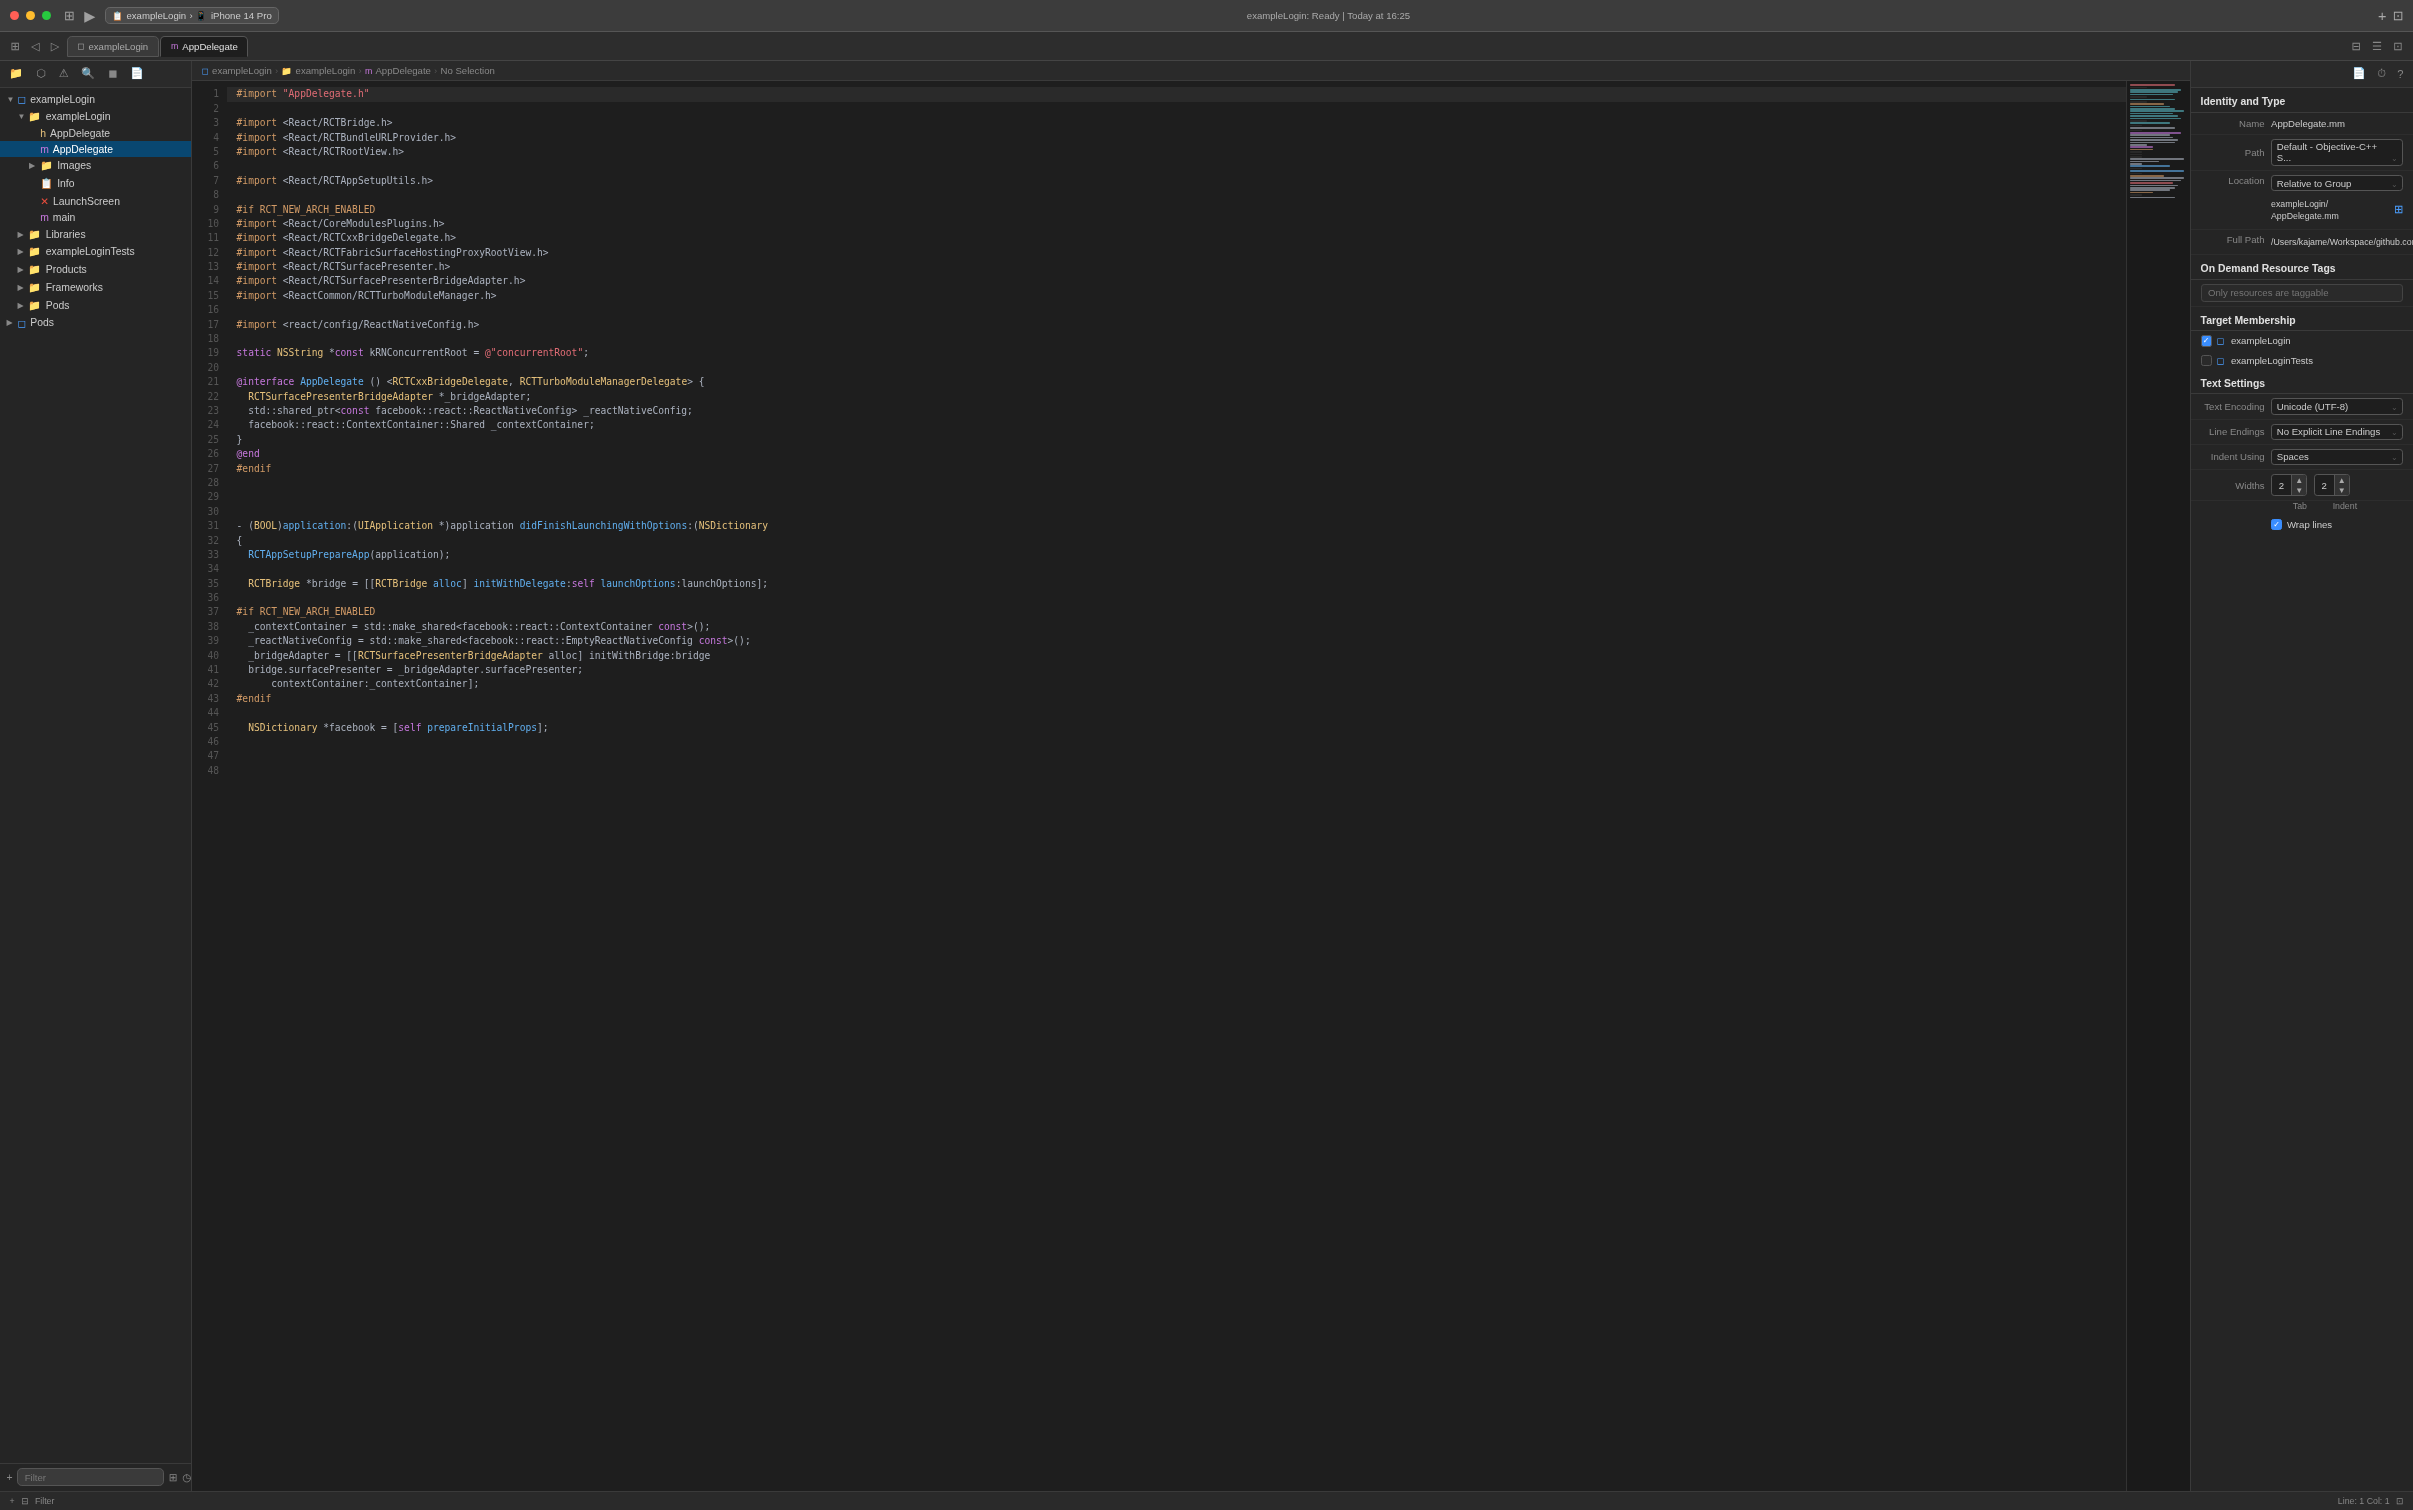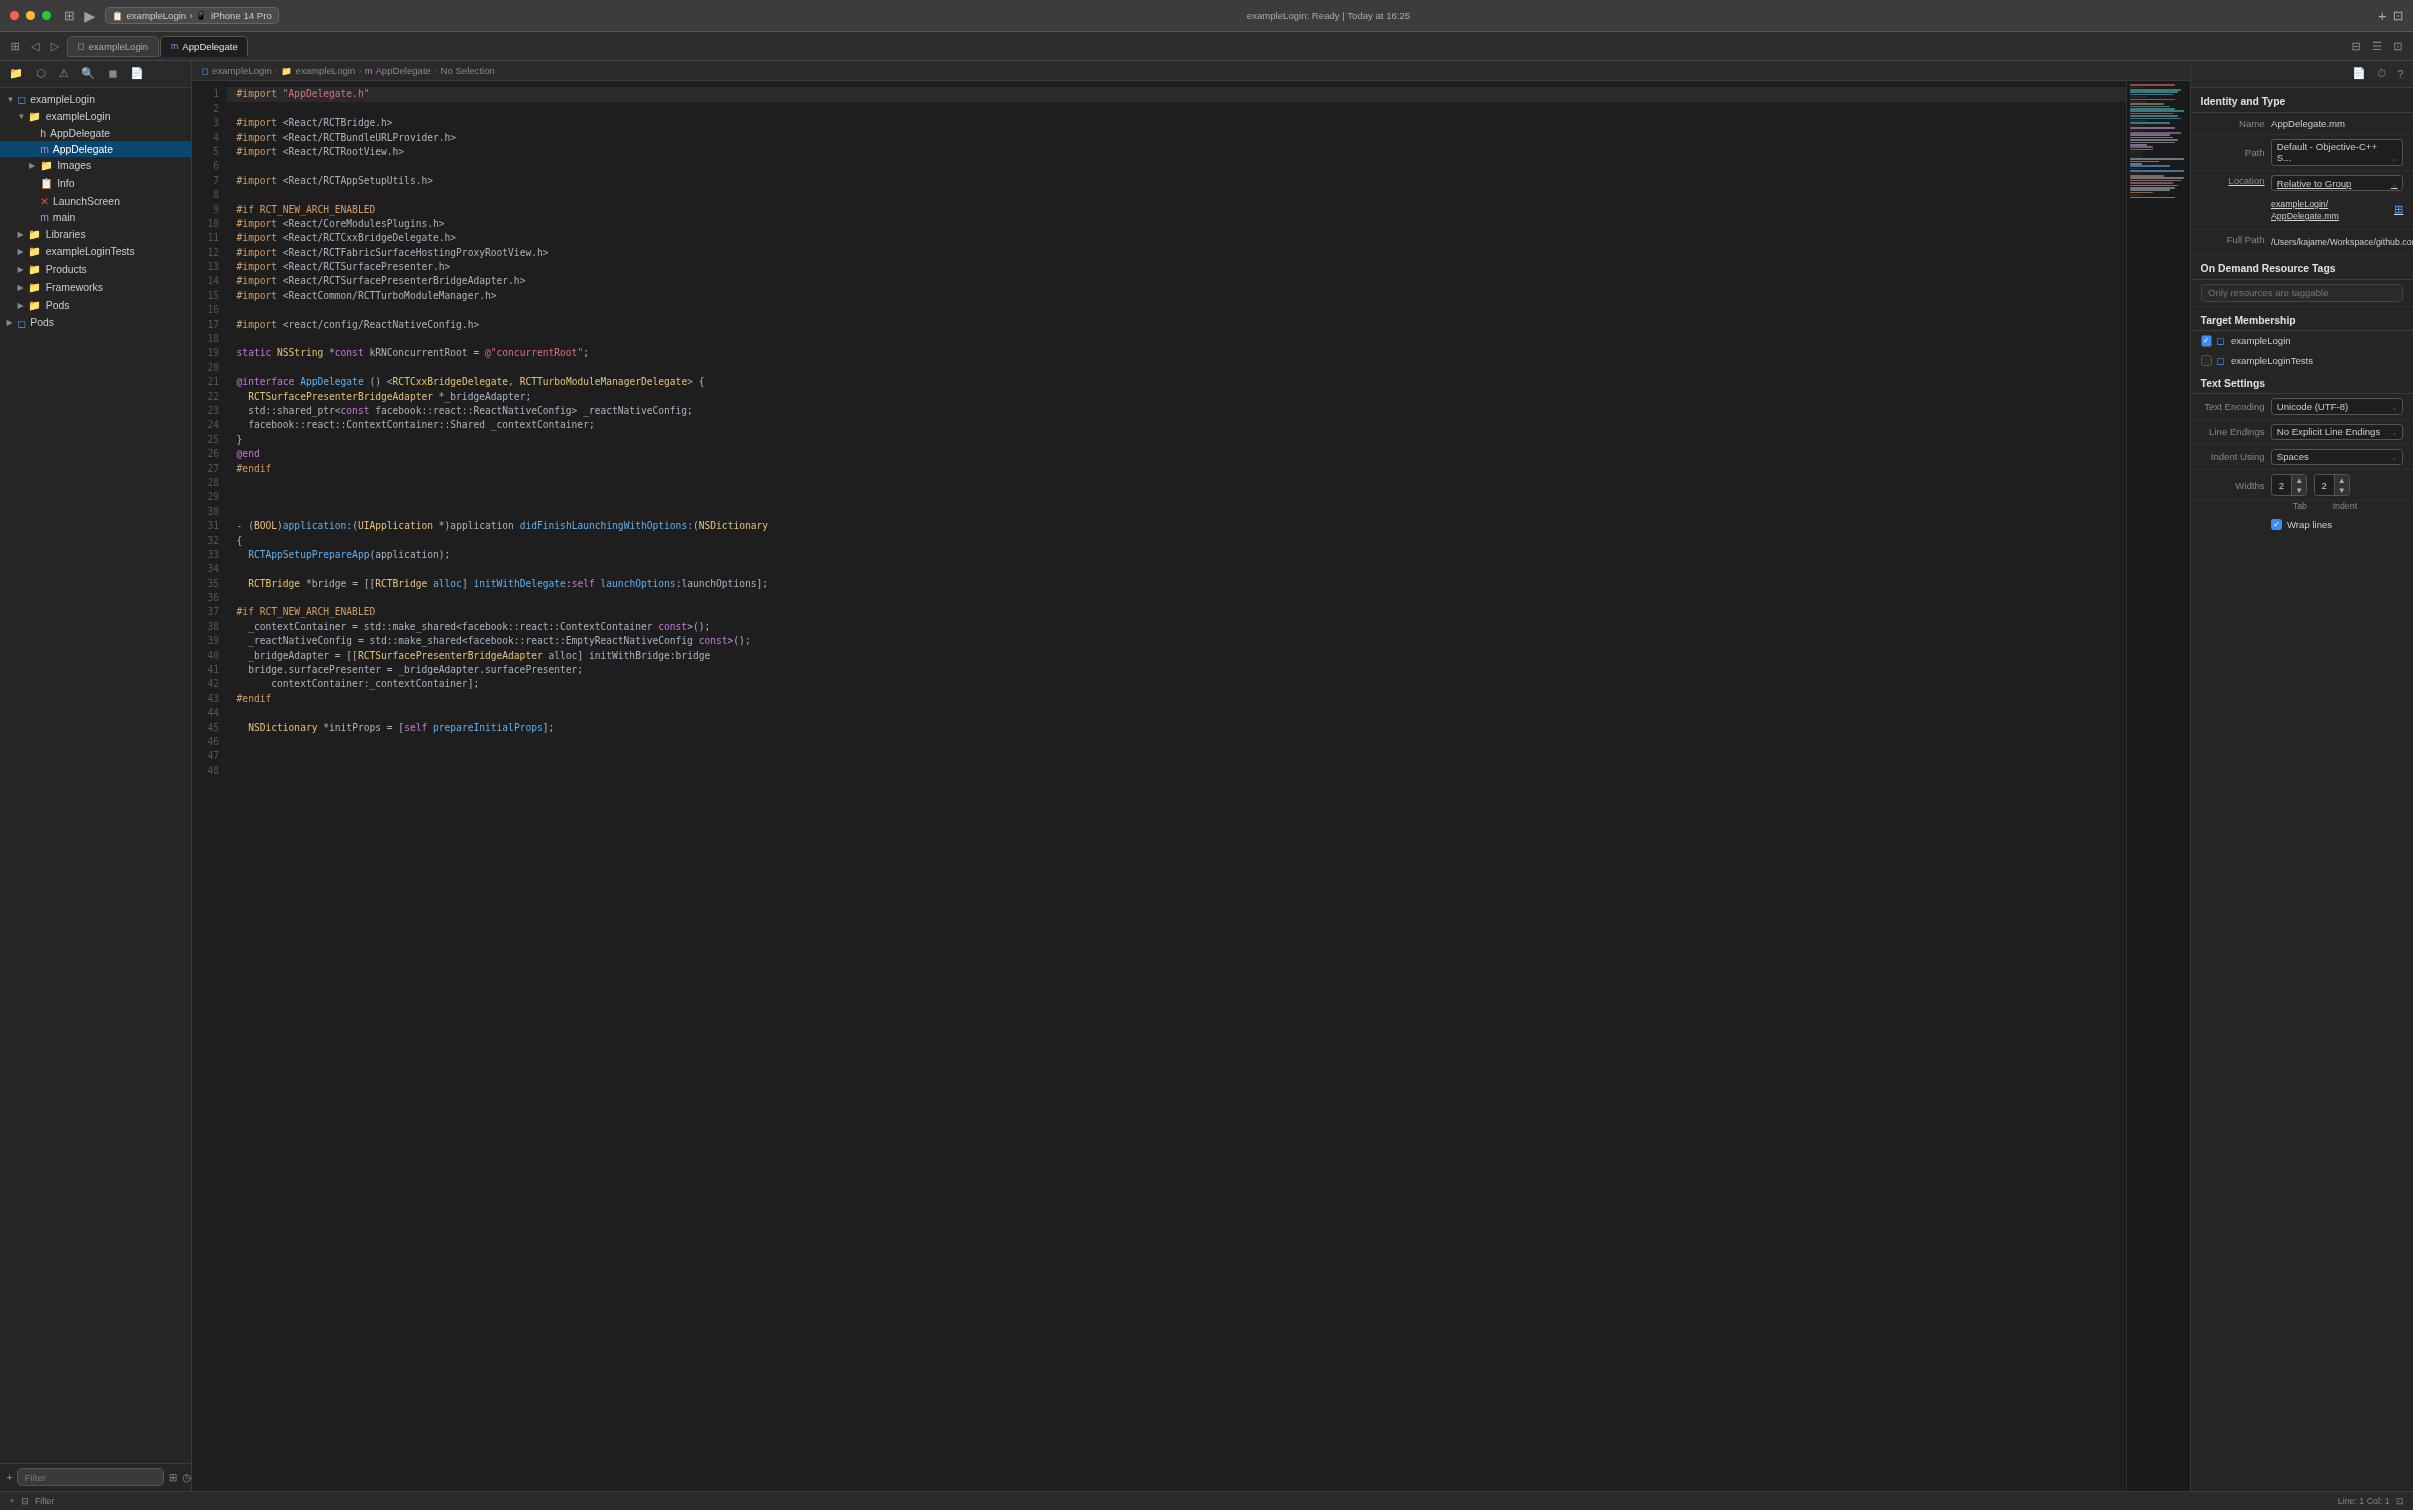--- a/index.html
+++ b/index.html
@@ -728,21 +728,21 @@
         <div class="code-line"><span class="c-plain">  </span><span class="c-type">RCTBridge </span><span class="c-plain">*bridge = [[</span><span class="c-type">RCTBridge </span><span class="c-func">alloc</span><span class="c-plain">] </span><span class="c-func">initWithDelegate</span><span class="c-plain">:</span><span class="c-keyword">self </span><span class="c-func">launchOptions</span><span class="c-plain">:launchOptions];</span></div>
         <div class="code-line"></div>
         <div class="code-line"><span class="c-macro">#if RCT_NEW_ARCH_ENABLED</span></div>
         <div class="code-line"><span class="c-plain">  _contextContainer = std::make_shared&lt;facebook::react::ContextContainer </span><span class="c-keyword">const</span><span class="c-plain">&gt;();</span></div>
         <div class="code-line"><span class="c-plain">  _reactNativeConfig = std::make_shared&lt;facebook::react::EmptyReactNativeConfig </span><span class="c-keyword">const</span><span class="c-plain">&gt;();</span></div>
         <div class="code-line"><span class="c-plain">  _bridgeAdapter = [[</span><span class="c-type">RCTSurfacePresenterBridgeAdapter</span><span class="c-plain"> alloc] initWithBridge:bridge</span></div>
         <div class="code-line"><span class="c-plain">  bridge.surfacePresenter = _bridgeAdapter.surfacePresenter;</span></div>
         <div class="code-line"><span class="c-plain">      contextContainer:_contextContainer];</span></div>
         <div class="code-line"><span class="c-macro">#endif</span></div>
         <div class="code-line"></div>
-        <div class="code-line"><span class="c-plain">  </span><span class="c-type">NSDictionary </span><span class="c-plain">*initProps = [</span><span class="c-keyword">self </span><span class="c-func">prepareInitialProps</span><span class="c-plain">];</span></div>
+        <div class="code-line"><span class="c-plain">  </span><span class="c-type">NSDictionary </span><span class="c-plain">*facebook = [</span><span class="c-keyword">self </span><span class="c-func">prepareInitialProps</span><span class="c-plain">];</span></div>
       </div>
 
       <div class="minimap">
         <div class="minimap-content">
           <div class="minimap-line" style="background:#e06c75;width:80%;"></div>
           <div class="minimap-line" style="background:#333;width:30%;"></div>
           <div class="minimap-line" style="background:#56b6c2;width:90%;"></div>
           <div class="minimap-line" style="background:#56b6c2;width:85%;"></div>
           <div class="minimap-line" style="background:#56b6c2;width:75%;"></div>
           <div class="minimap-line" style="background:#333;width:30%;"></div>
@@ -808,21 +808,21 @@
     </div>
 
     <div class="property-row">
       <span class="prop-label">Path</span>
       <div class="prop-input">
         <span>Default - Objective-C++ S...</span>
         <span class="prop-chevron">⌄</span>
       </div>
     </div>
 
-    <div class="property-row" style="align-items:flex-start;text-decoration:underline;">
+    <div class="property-row" style="align-items:flex-start;">
       <span class="prop-label">Location</span>
       <div style="flex:1;display:flex;flex-direction:column;gap:3.2px;">
         <div class="prop-input">
           <span>Relative to Group</span>
           <span class="prop-chevron">⌄</span>
         </div>
         <div style="display:flex;align-items:center;justify-content:space-between;padding:1.6px 0;">
           <span class="location-path" style="white-space:pre-line;">exampleLogin/
 AppDelegate.mm</span>
           <div class="location-actions">

